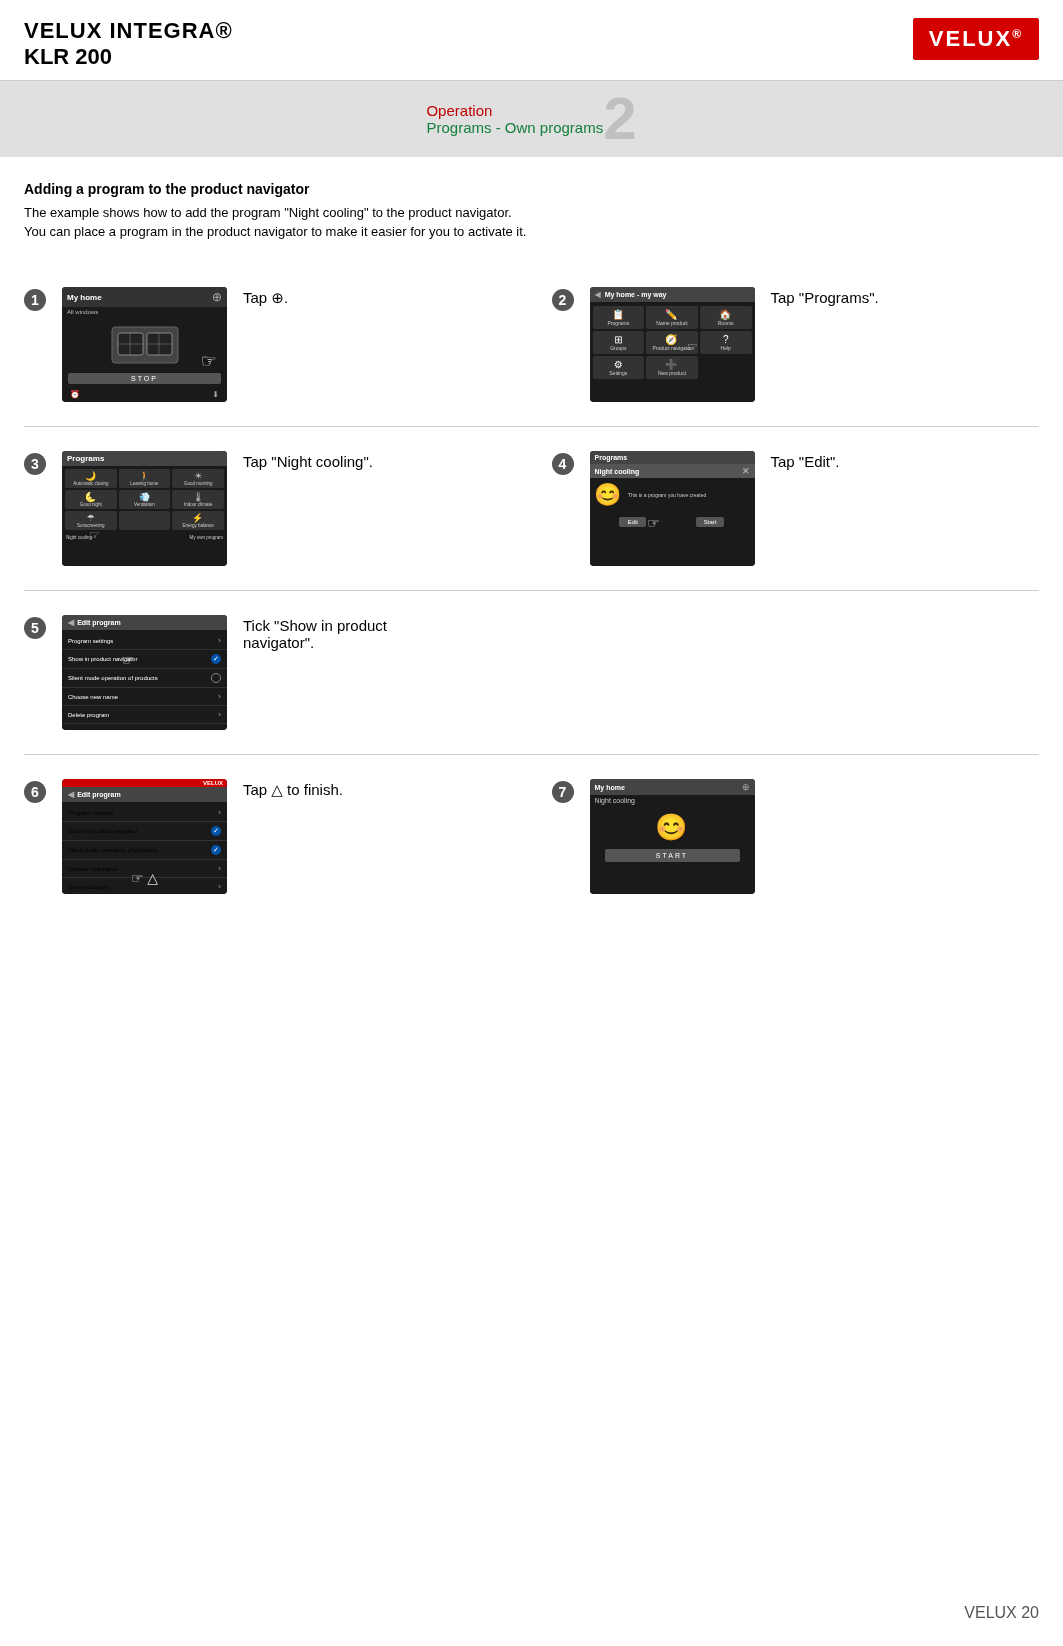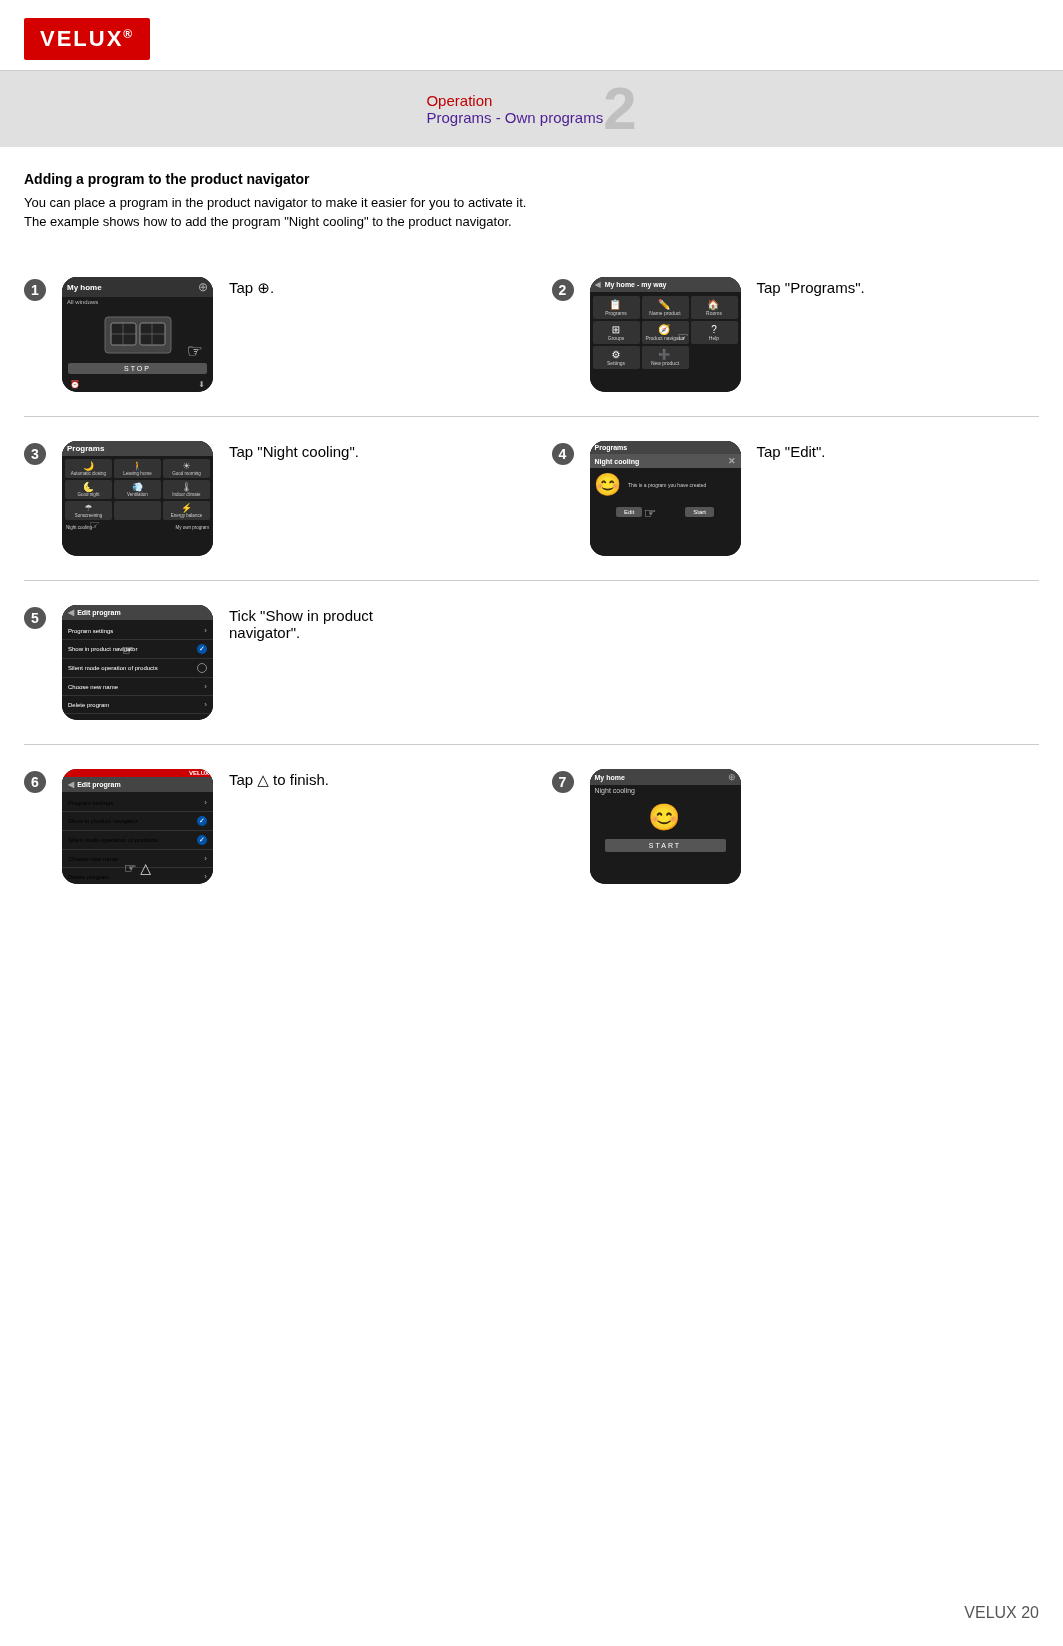--- a/index.html
+++ b/index.html
@@ -52,21 +52,21 @@
       margin-top: 0;
     }
     .section-header-left .section-title {
       color: #c00000;
       font-size: 15px;
       font-weight: normal;
     }
     .section-header-left .section-subtitle {
       font-size: 15px;
       font-weight: normal;
-      color: #4c1d95;
+      color: #15803d;
     }
     .section-number {
       font-size: 60px;
       font-weight: bold;
       color: #c0c0c0;
       line-height: 1;
     }
 
     
     .main-content {
@@ -112,24 +112,24 @@
       width: 22px;
       height: 22px;
       border-radius: 50%;
       display: flex;
       align-items: center;
       justify-content: center;
       flex-shrink: 0;
       margin-top: 2px;
     }
     .step-screen {
-      width: 151px;
+      width: 165px;
       height: 115px;
       background: #1a1a1a;
-      border-radius: 15px;
+      border-radius: 4px;
       flex-shrink: 0;
       position: relative;
       overflow: hidden;
     }
     .step-instruction {
       font-size: 15px;
       color: #000;
       padding-top: 2px;
       max-width: 160px;
     }
@@ -353,37 +353,41 @@
       bottom: 24px;
       right: 24px;
       font-size: 16px;
       color: #555;
     }
   </style>
 </head>
 <body>
 
 <div class="header">
+  <div class="header-title">
+    <h1>VELUX INTEGRA®</h1>
+    <h2>KLR 200</h2>
+  </div>
   <div class="velux-logo">
     <span>VELUX</span><sup>®</sup>
   </div>
 </div>
 
 <div class="section-header">
   <div class="section-header-left">
     <div class="section-title">Operation</div>
     <div class="section-subtitle">Programs - Own programs</div>
   </div>
   <div class="section-number">2</div>
 </div>
 
 <div class="main-content">
   <div class="adding-title">Adding a program to the product navigator</div>
+  <div class="adding-desc">The example shows how to add the program "Night cooling" to the product navigator.</div>
   <div class="adding-desc">You can place a program in the product navigator to make it easier for you to activate it.</div>
-  <div class="adding-desc">The example shows how to add the program "Night cooling" to the product navigator.</div>
 </div>
 
 <div class="steps-section">
 
   <div class="steps-row">
 
     <div class="step-group">
       <div class="step-number-badge">1</div>
       <div class="step-screen">
         <div class="screen-content">

